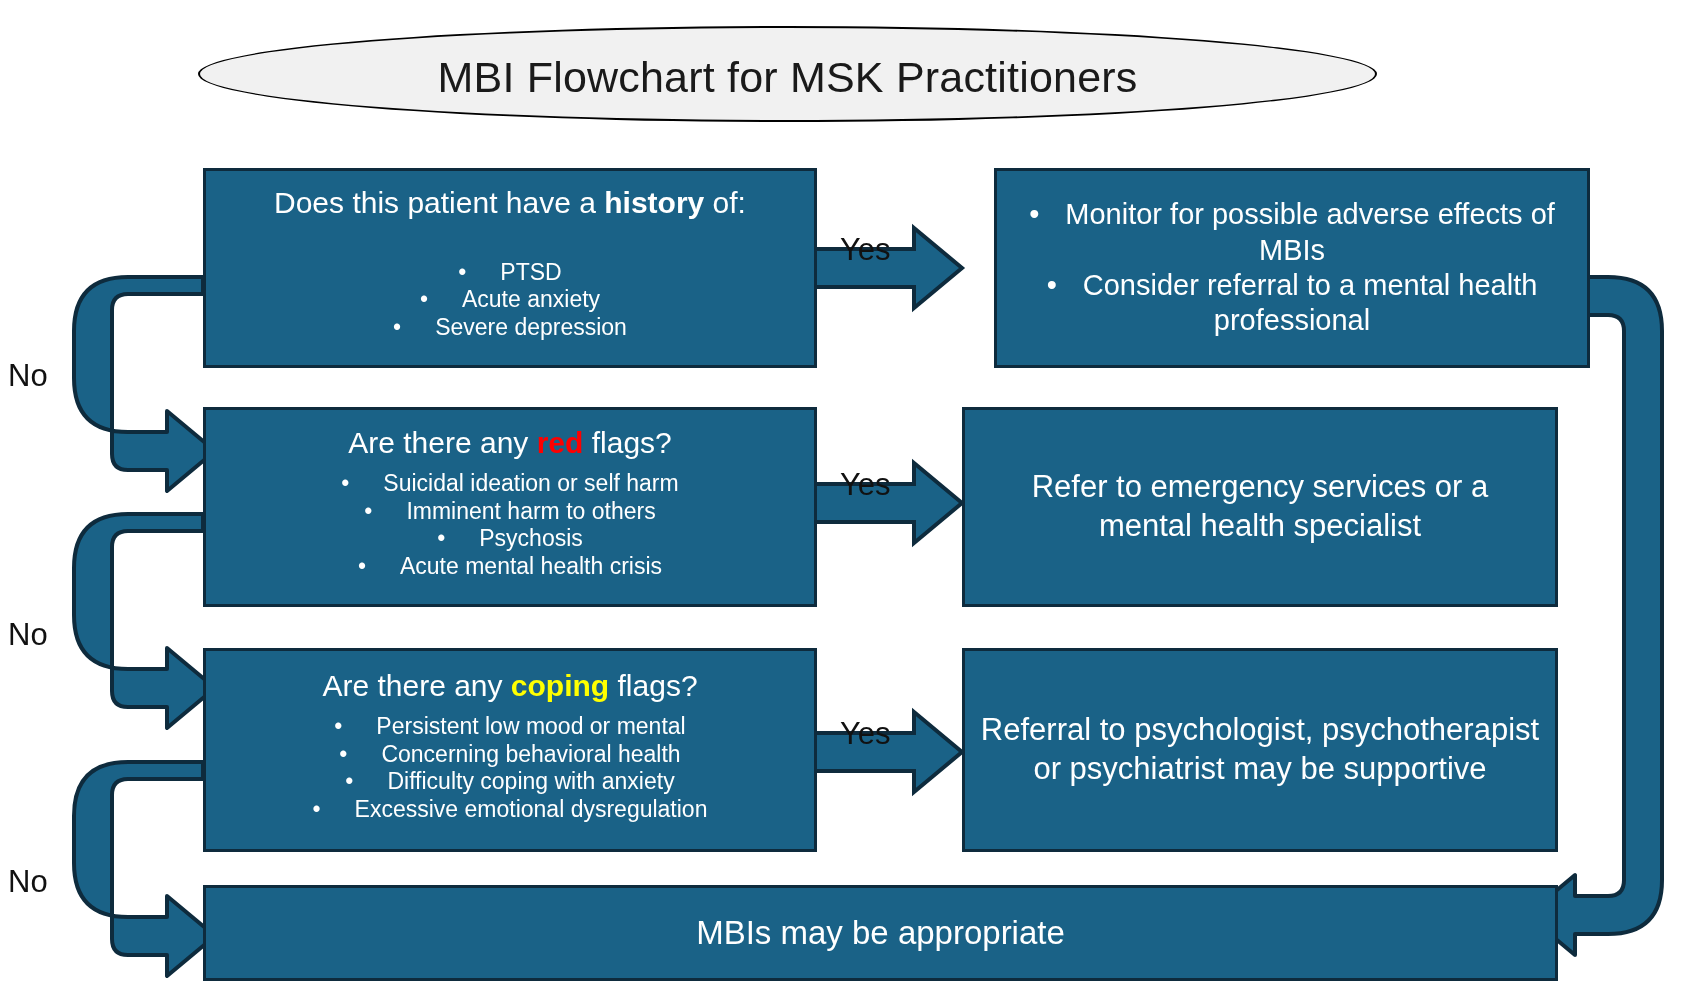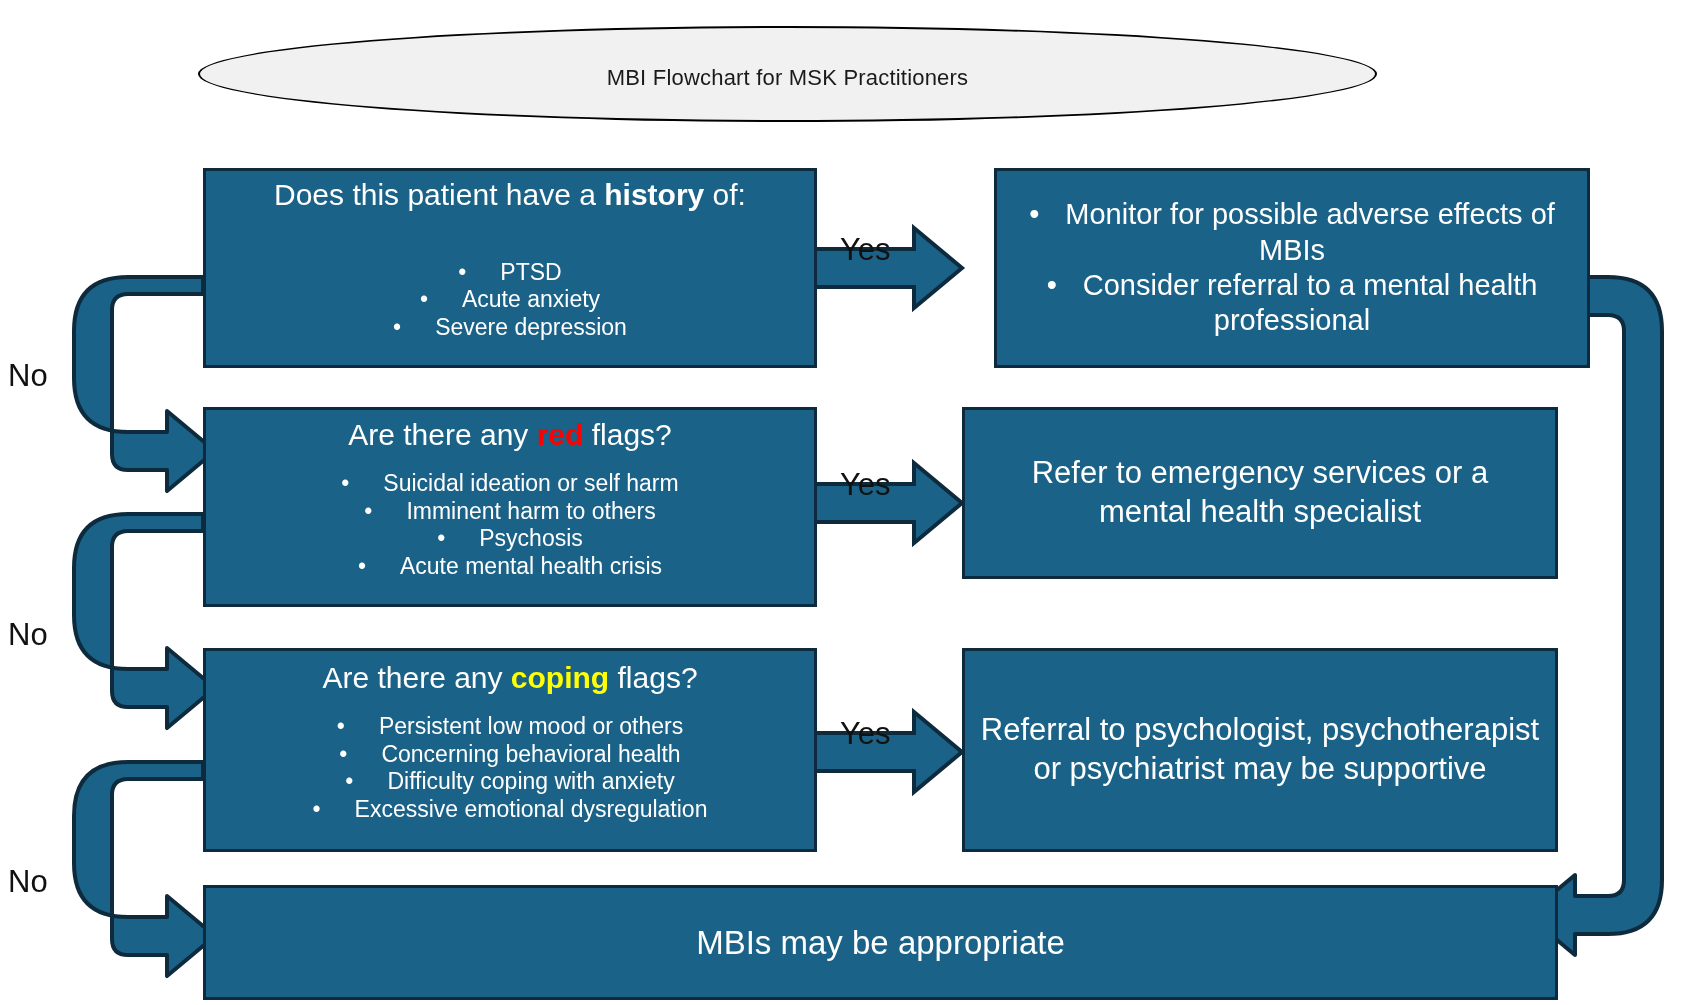--- a/index.html
+++ b/index.html
@@ -27,21 +27,21 @@
     width: 1175px;
     height: 92px;
     background: #f1f1f1;
     border: 2.5px solid #000000;
     border-radius: 50% / 50%;
     display: flex;
     align-items: center;
     justify-content: center;
   }
   .title-text {
-    font-size: 22px;
+    font-size: 43px;
     color: #1a1a1a;
     letter-spacing: 0.2px;
     white-space: nowrap;
     margin-top: 7px;
   }
 
   
   .box {
     position: absolute;
     background: #1a6287;
@@ -60,21 +60,21 @@
     line-height: 1.15;
     margin-bottom: 2px;
     white-space: nowrap;
   }
   .box .head b { font-weight: bold; }
   .red-word { color: #ff0000; font-weight: bold; }
   .yellow-word { color: #ffff00; font-weight: bold; }
 
   .bullets {
     list-style: none;
-    margin: 16px;
+    margin: 8px;
     padding: 0;
     width: 100%;
   }
   .bullets li {
     font-size: 23px;
     line-height: 1.20;
     text-align: center;
     white-space: nowrap;
   }
   .bullets li .bt { letter-spacing: 0; }
@@ -182,41 +182,41 @@
       <span>Are there any </span><span class="red-word">red</span><span> flags?</span>
     </div>
     <ul class="bullets">
       <li><span class="dot">•</span><span class="bt">Suicidal ideation or self harm</span></li>
       <li><span class="dot">•</span><span class="bt">Imminent harm to others</span></li>
       <li><span class="dot">•</span><span class="bt">Psychosis</span></li>
       <li><span class="dot">•</span><span class="bt">Acute mental health crisis</span></li>
     </ul>
   </div>
 
-  <div class="box" style="left:962px; top:407px; width:596px; height:172px;">
+  <div class="box" style="left:962px; top:407px; width:596px; height:200px;">
     <div class="plain" style="max-width:520px;">Refer to emergency services or a mental health specialist</div>
   </div>
 
   <div class="box" style="left:203px; top:648px; width:614px; height:204px;">
     <div class="head">
       <span>Are there any </span><span class="yellow-word">coping</span><span> flags?</span>
     </div>
     <ul class="bullets">
-      <li><span class="dot">•</span><span class="bt">Persistent low mood or others</span></li>
+      <li><span class="dot">•</span><span class="bt">Persistent low mood or mental</span></li>
       <li><span class="dot">•</span><span class="bt">Concerning behavioral health</span></li>
       <li><span class="dot">•</span><span class="bt">Difficulty coping with anxiety</span></li>
       <li><span class="dot">•</span><span class="bt">Excessive emotional dysregulation</span></li>
     </ul>
   </div>
 
   <div class="box" style="left:962px; top:648px; width:596px; height:204px;">
     <div class="plain" style="max-width:560px;">Referral to psychologist, psychotherapist or psychiatrist may be supportive</div>
   </div>
 
-  <div class="box" style="left:203px; top:885px; width:1355px; height:115px;">
+  <div class="box" style="left:203px; top:885px; width:1355px; height:96px;">
     <div class="plain-bottom">MBIs may be appropriate</div>
   </div>
 
   <div class="lbl lbl-yes" style="left:840px; top:213px;">Yes</div>
   <div class="lbl lbl-yes" style="left:840px; top:448px;">Yes</div>
   <div class="lbl lbl-yes" style="left:840px; top:697px;">Yes</div>
 
   <div class="lbl" style="left:8px; top:339px;">No</div>
   <div class="lbl" style="left:8px; top:598px;">No</div>
   <div class="lbl" style="left:8px; top:845px;">No</div>

